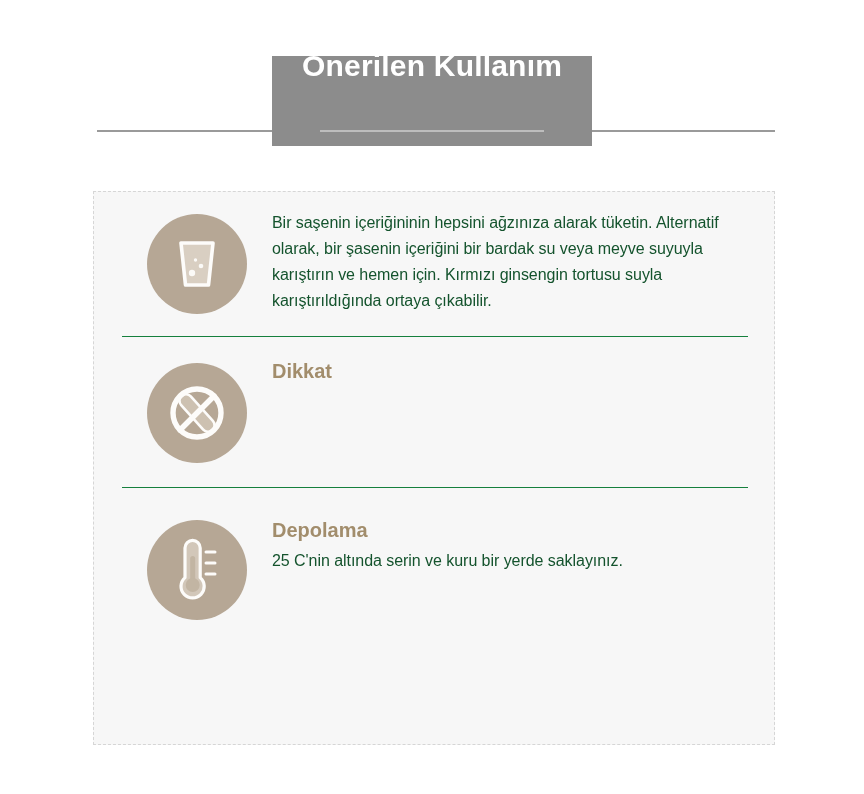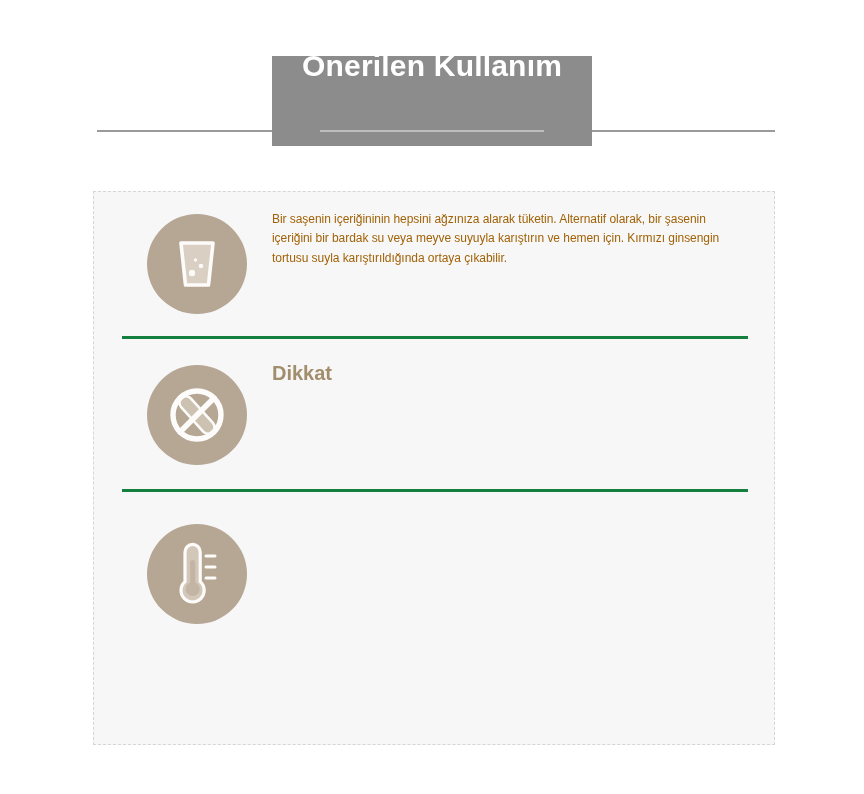--- a/index.html
+++ b/index.html
@@ -88,21 +88,21 @@
     width: 626px;
     height: 100%;
   }
 
   .row {
     display: flex;
     align-items: flex-start;
     box-sizing: border-box;
   }
   .row + .row {
-    border-top: 3px solid #15803d;
+    border-top: 1px solid #15803d;
   }
 
   .row-1 { padding-top: 18px;  padding-bottom: 22px; }
   .row-2 { padding-top: 22px;  padding-bottom: 24px; }
   .row-3 { padding-top: 30px;  padding-bottom: 30px; }
 
   .icon-cell {
     flex: 0 0 150px;
     display: flex;
     justify-content: center;
@@ -128,22 +128,22 @@
   .section-heading {
     color: #a28d6c;
     font-size: 20px;
     font-weight: bold;
     margin: 0 0 8px 0;
     line-height: 1.2;
   }
   .row-3 .section-heading { margin-bottom: 6px; }
 
   .body-text {
-    color: #a16207;
-    font-size: 12px;
+    color: #14532d;
+    font-size: 16px;
     line-height: 1.62;
     margin: 0;
     letter-spacing: -0.05px;
   }
 
   .icon-svg { display: block; }
 </style>
 </head>
 <body>
 
@@ -207,18 +207,22 @@
                 <path d="M15 10 L15 39.6 A11.6 11.6 0 1 0 30.2 39.6 L30.2 10 A7.6 7.6 0 0 0 15 10 Z" fill="#d2c7b9" stroke="#fdfcfa" stroke-width="3.2" stroke-linejoin="round"></path>
                 <rect x="20.2" y="18" width="5" height="26" rx="2.5" fill="#c2b5a3"></rect>
                 <circle cx="22.7" cy="47" r="7" fill="#c2b5a3"></circle>
                 <line x1="36" y1="14" x2="45" y2="14" stroke="#fdfcfa" stroke-width="3" stroke-linecap="round"></line>
                 <line x1="36" y1="25" x2="45" y2="25" stroke="#fdfcfa" stroke-width="3" stroke-linecap="round"></line>
                 <line x1="36" y1="36" x2="45" y2="36" stroke="#fdfcfa" stroke-width="3" stroke-linecap="round"></line>
               </svg>
             </span>
           </div>
         </div>
+        <div class="text-cell">
+          <h3 class="section-heading">Depolama</h3>
+          <p class="body-text">25 C'nin altında serin ve kuru bir yerde saklayınız.</p>
+        </div>
       </div>
 
     </div>
   </div>
 
 </div>
 
 </body></html>

